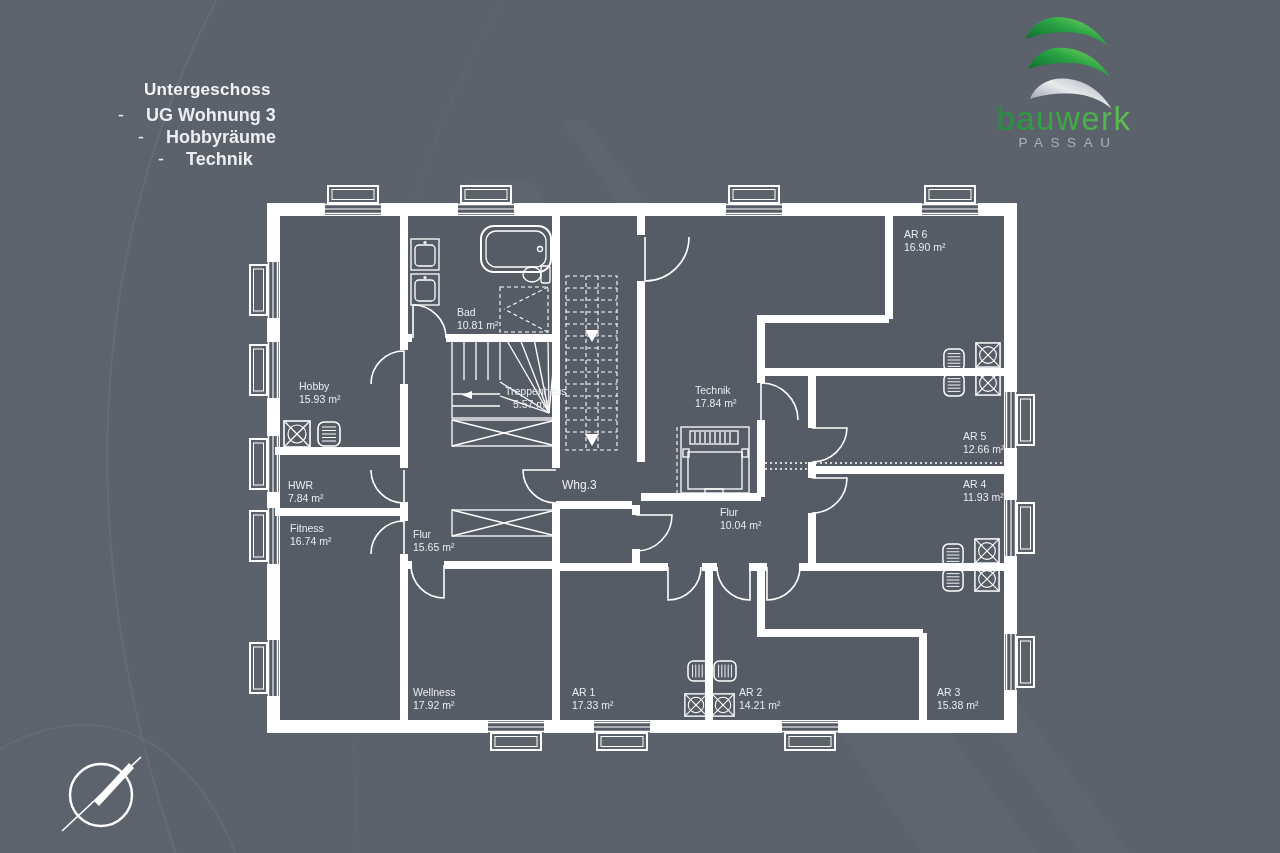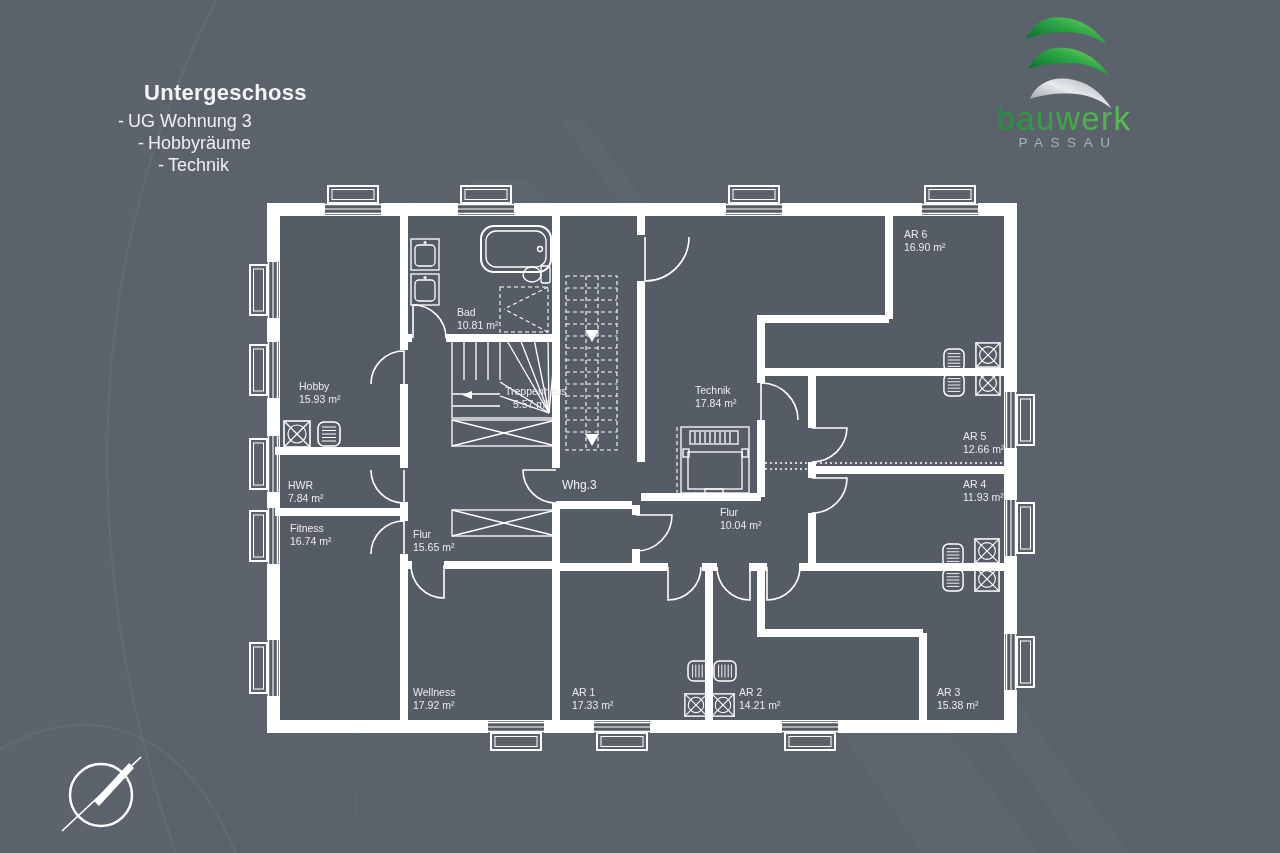--- a/index.html
+++ b/index.html
@@ -3,24 +3,24 @@
 <meta charset="utf-8">
 <style>
   html,body{margin:0;padding:0;background:#3a3f47;}
   .stage{
     position:relative;width:1280px;height:853px;overflow:hidden;
     background:#5c626c;font-family:"Liberation Sans",sans-serif;
     --bg:#5c626c;--room:#565c66;--wall:#ffffff;--ink:#e9ebee;
   }
   svg{position:absolute;left:0;top:0;}
   .title-block{position:absolute;left:112px;top:80px;color:#f3f4f6;z-index:5;}
-  .title-block h1{font-size:22px;font-weight:bold;margin:0 0 4px 32px;letter-spacing:.3px;}
+  .title-block h1{font-size:17px;font-weight:bold;margin:0 0 4px 32px;letter-spacing:.3px;}
   .title-line{display:flex;font-size:18px;line-height:22px;color:#eceef1;}
   .title-line .dash{width:14px;text-align:center;}
-  .title-line .txt{}
+  .title-line .txt{margin-left:18px;font-weight:bold;}
   .tl-0{margin-left:2px;}
   .tl-1{margin-left:22px;}
   .tl-2{margin-left:42px;}
   .ow{fill:none;stroke:#fff;stroke-width:13;}
   .iw{stroke:#fff;stroke-width:8;}
   .thin{stroke:#fff;stroke-width:1.3;fill:none;}
   .thin2{stroke:#fff;stroke-width:2;fill:none;}
   .door{stroke:#fff;stroke-width:1.6;fill:none;}
   .dash1{stroke:#fff;stroke-width:1.1;fill:none;stroke-dasharray:4 3;}
   .dot1{stroke:#fff;stroke-width:1.3;fill:none;stroke-dasharray:2 3;}

